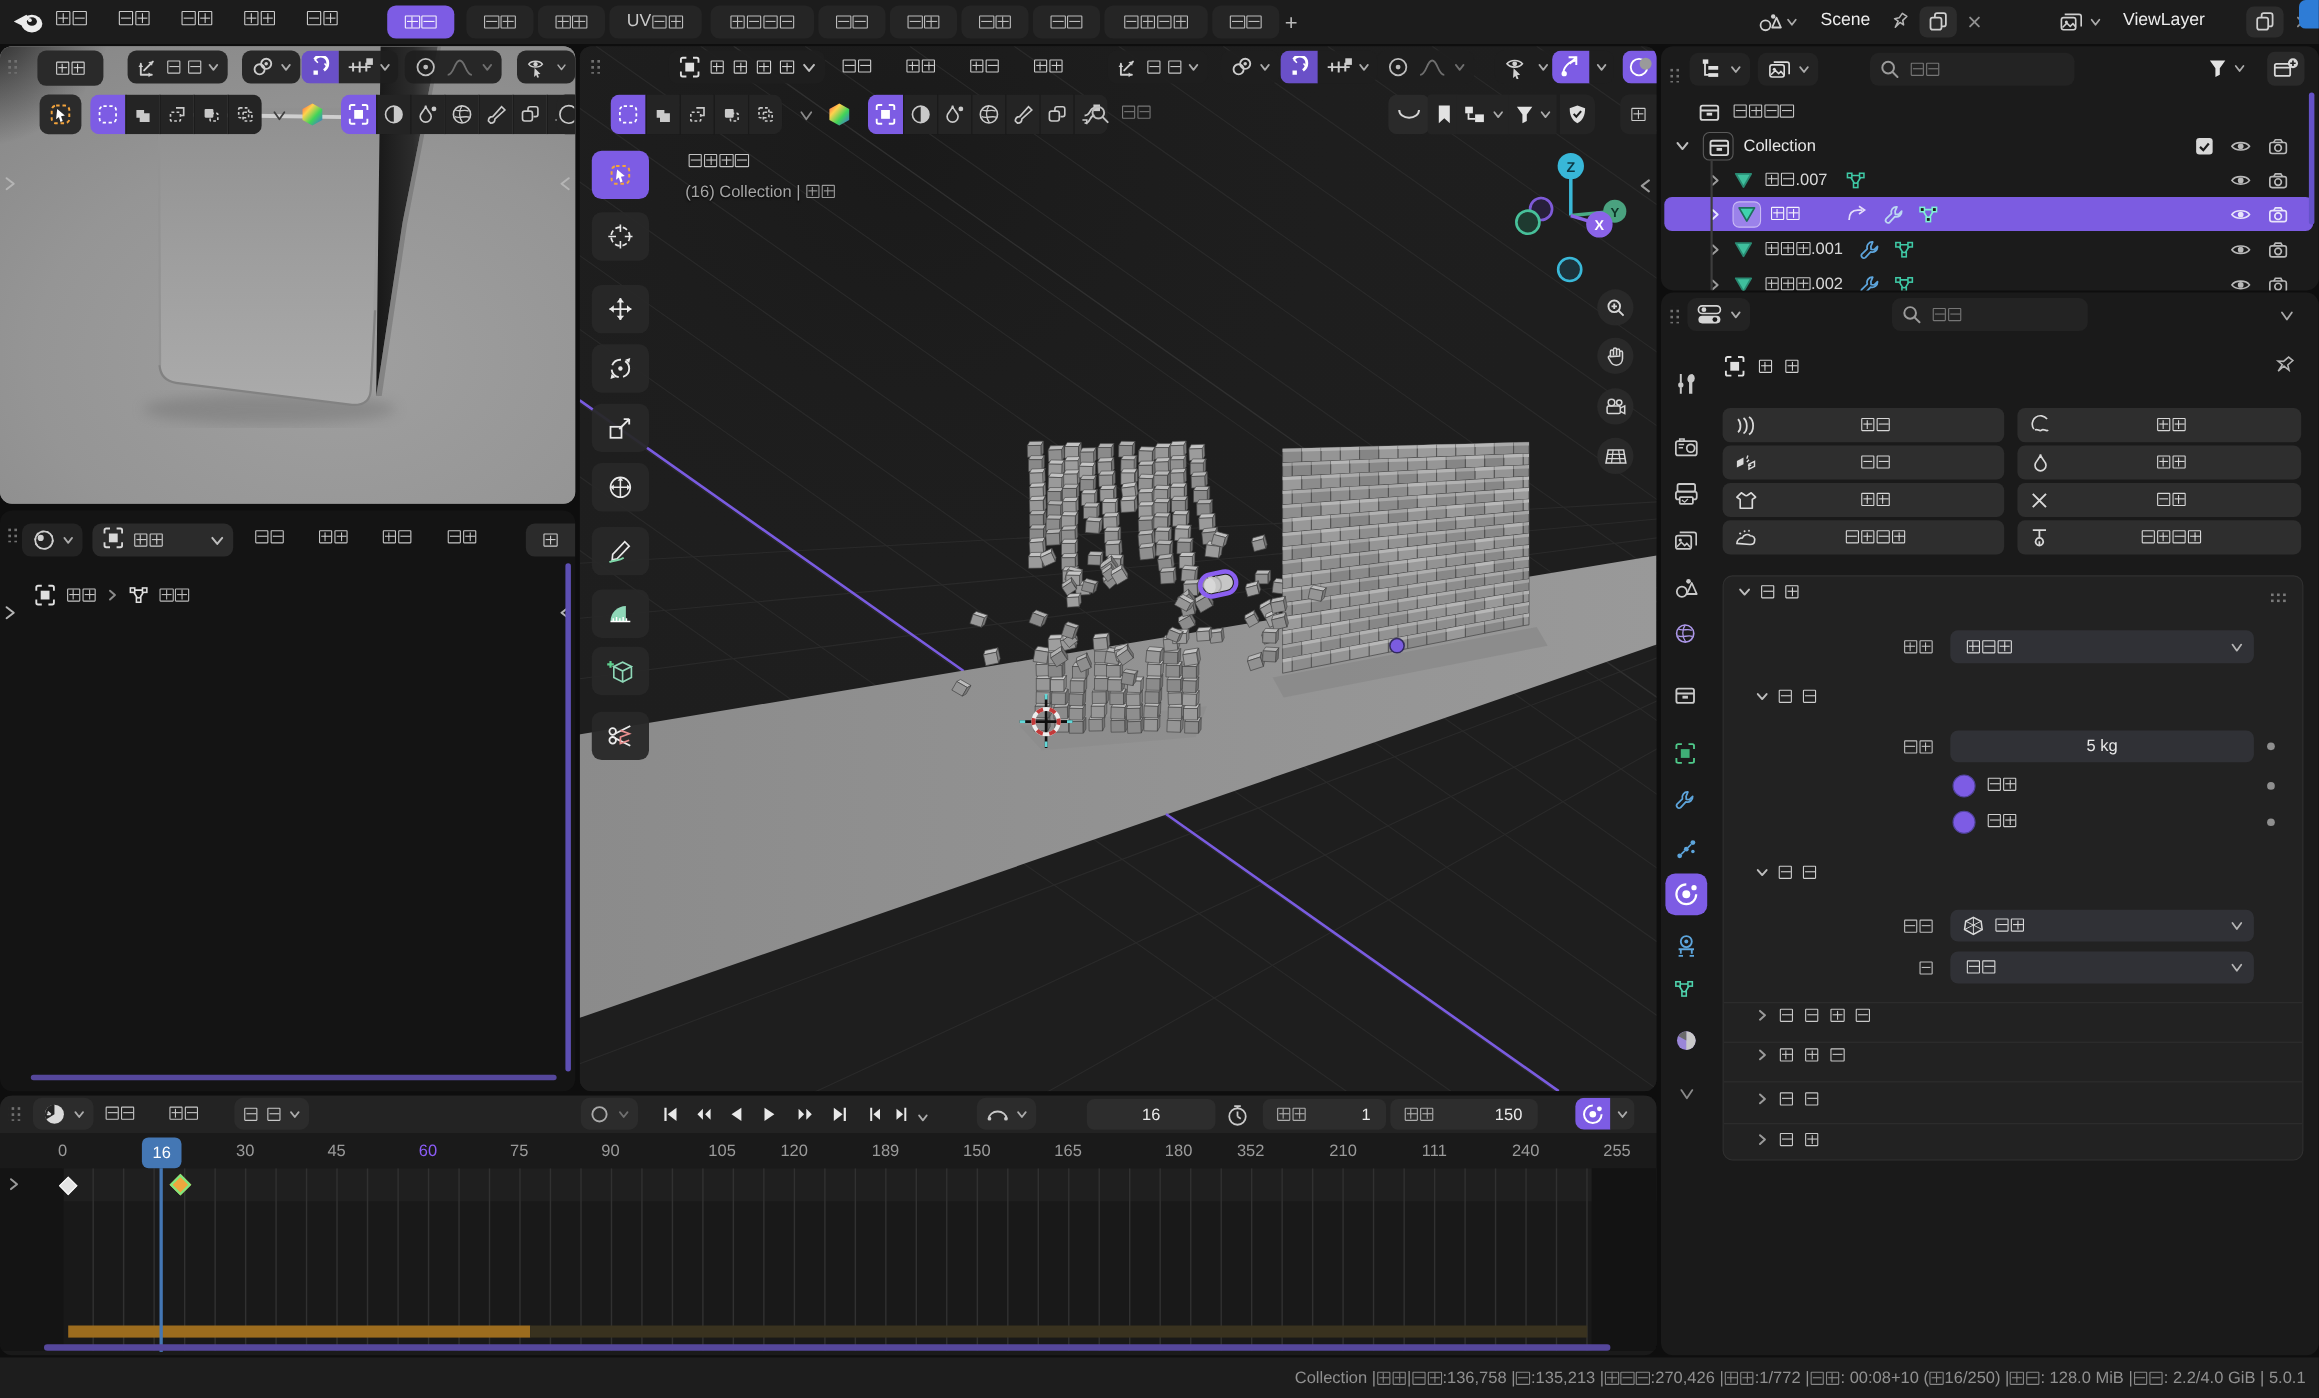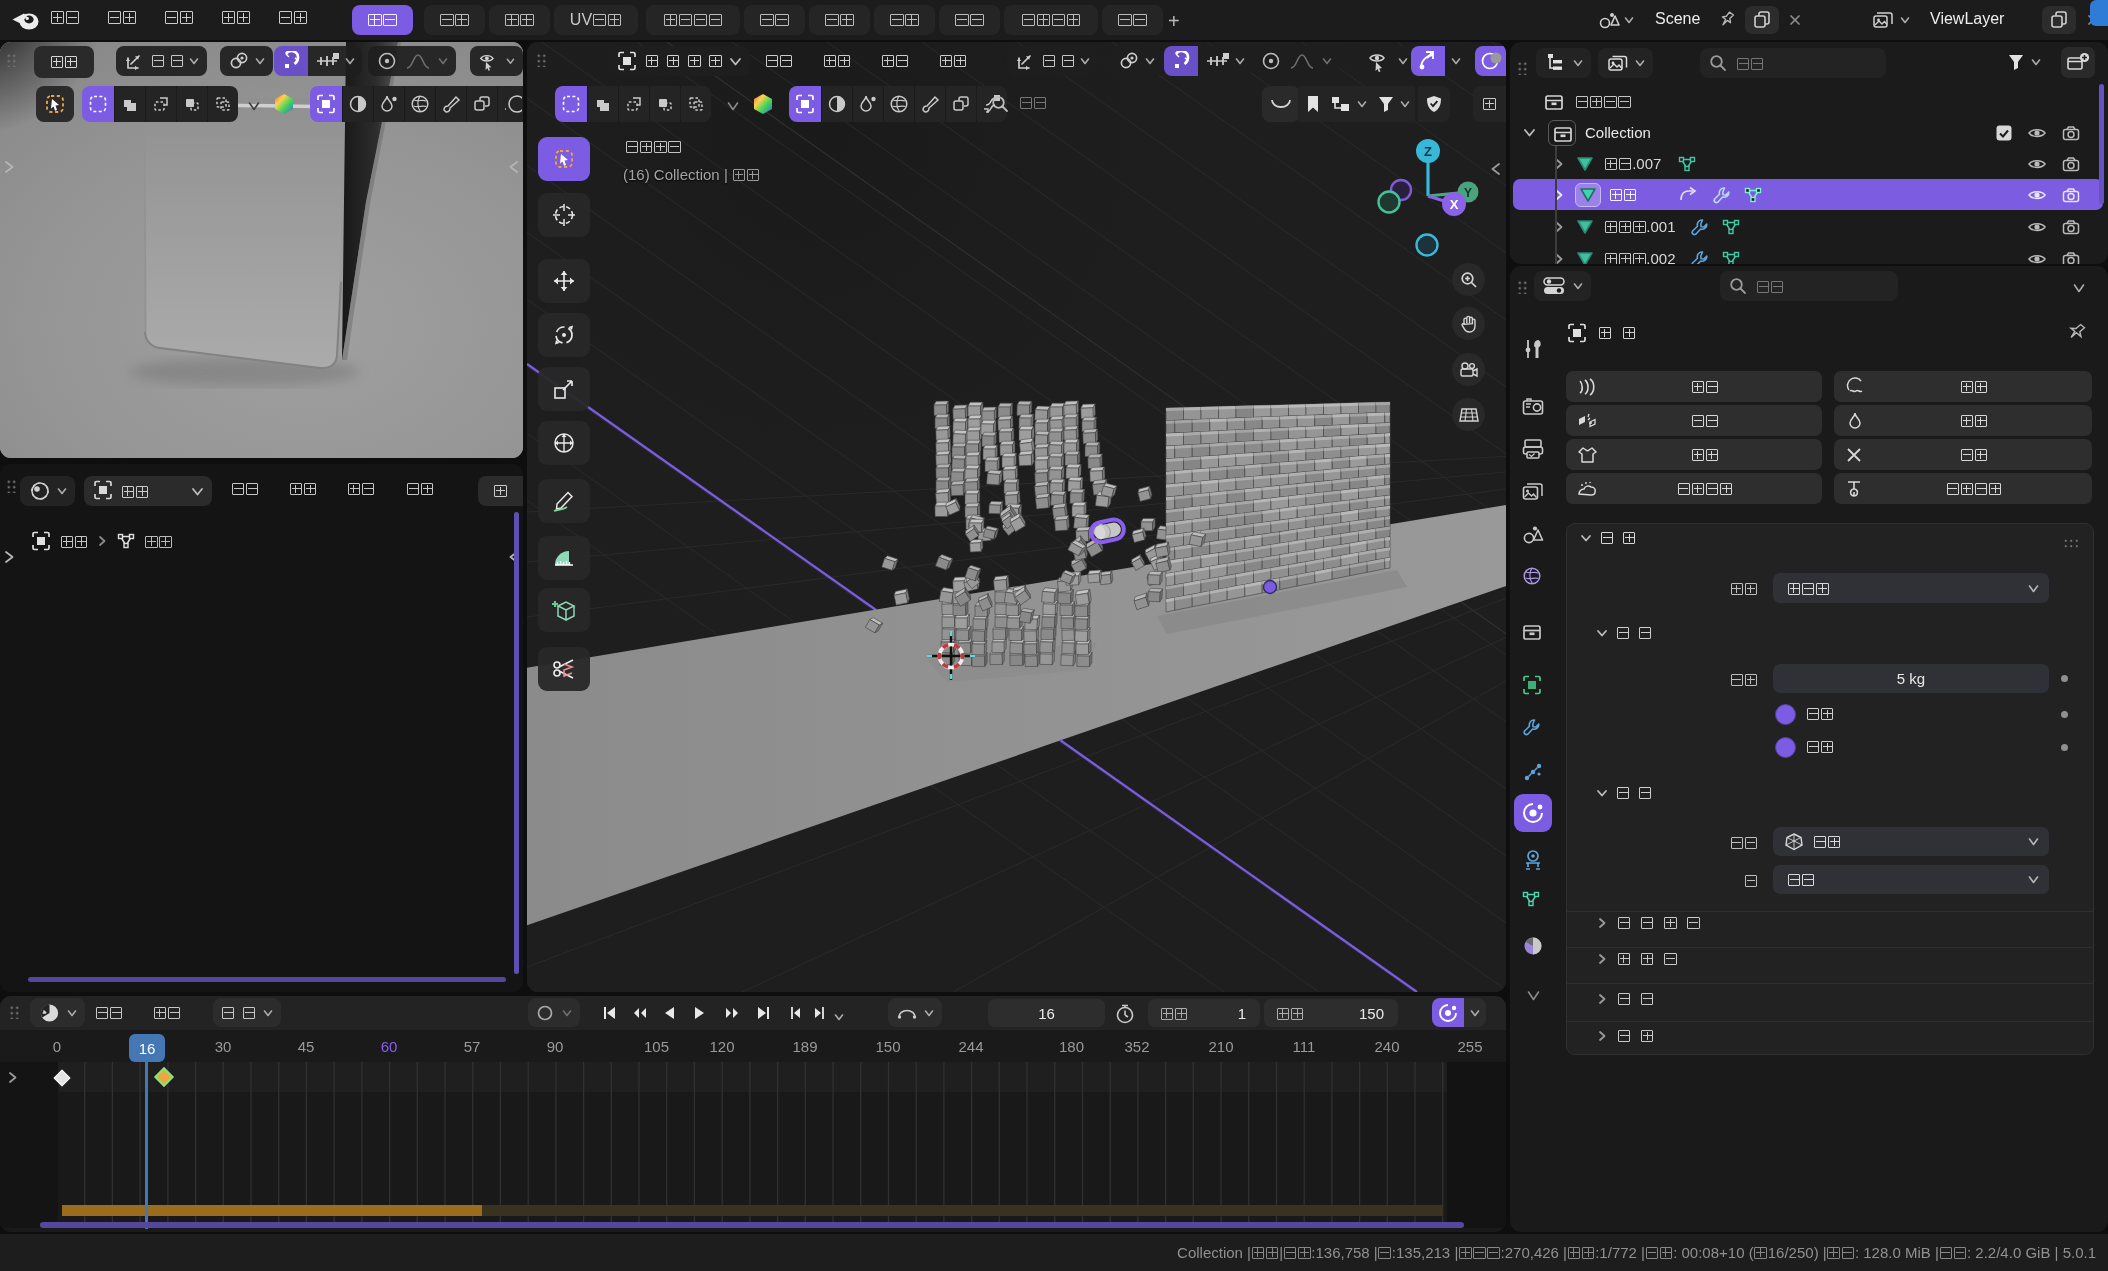--- a/index.html
+++ b/index.html
@@ -2768,27 +2768,27 @@
           <svg width="10" height="10" viewBox="0 0 10 10" fill="none">
             <path d="M1.5 3 L5.0 7.5 L8.5 3" stroke="#ababab" stroke-width="1.6" stroke-linecap="round" stroke-linejoin="round"></path>
           </svg>
         </div>
       </div>
     </div>
     <div style="position:absolute;left:27px;top:42px;width:60px;text-align:center;font-size:15px;color:#9a9a9a">0</div>
     <div style="position:absolute;left:193px;top:42px;width:60px;text-align:center;font-size:15px;color:#9a9a9a">30</div>
     <div style="position:absolute;left:276px;top:42px;width:60px;text-align:center;font-size:15px;color:#9a9a9a">45</div>
     <div style="position:absolute;left:359px;top:42px;width:60px;text-align:center;font-size:15px;color:#8b5cf6">60</div>
-    <div style="position:absolute;left:442px;top:42px;width:60px;text-align:center;font-size:15px;color:#9a9a9a">57</div>
+    <div style="position:absolute;left:442px;top:42px;width:60px;text-align:center;font-size:15px;color:#9a9a9a">75</div>
     <div style="position:absolute;left:525px;top:42px;width:60px;text-align:center;font-size:15px;color:#9a9a9a">90</div>
     <div style="position:absolute;left:609px;top:42px;width:60px;text-align:right;font-size:15px;color:#9a9a9a">105</div>
     <div style="position:absolute;left:692px;top:42px;width:60px;text-align:center;font-size:15px;color:#9a9a9a">120</div>
     <div style="position:absolute;left:775px;top:42px;width:60px;text-align:center;font-size:15px;color:#9a9a9a">189</div>
     <div style="position:absolute;left:858px;top:42px;width:60px;text-align:center;font-size:15px;color:#9a9a9a">150</div>
-    <div style="position:absolute;left:941px;top:42px;width:60px;text-align:center;font-size:15px;color:#9a9a9a">244</div>
+    <div style="position:absolute;left:941px;top:42px;width:60px;text-align:center;font-size:15px;color:#9a9a9a">165</div>
     <div style="position:absolute;left:1024px;top:42px;width:60px;text-align:right;font-size:15px;color:#9a9a9a">180</div>
     <div style="position:absolute;left:1107px;top:42px;width:60px;text-align:center;font-size:15px;color:#9a9a9a">352</div>
     <div style="position:absolute;left:1191px;top:42px;width:60px;text-align:center;font-size:15px;color:#9a9a9a">210</div>
     <div style="position:absolute;left:1274px;top:42px;width:60px;text-align:center;font-size:15px;color:#9a9a9a">111</div>
     <div style="position:absolute;left:1357px;top:42px;width:60px;text-align:center;font-size:15px;color:#9a9a9a">240</div>
     <div style="position:absolute;left:1440px;top:42px;width:60px;text-align:center;font-size:15px;color:#9a9a9a">255</div>
     <div style="position:absolute;left:0;top:66px;width:1506px;height:166px;background:#191919"></div>
     <div style="position:absolute;left:0;top:66px;width:1506px;height:30px;background:#1f1f1f"></div>
     <div style="position:absolute;left:0;top:66px">
       <svg style="position:absolute;left:0;top:0" width="1506" height="166" viewBox="0 0 1506 166" fill="none">

